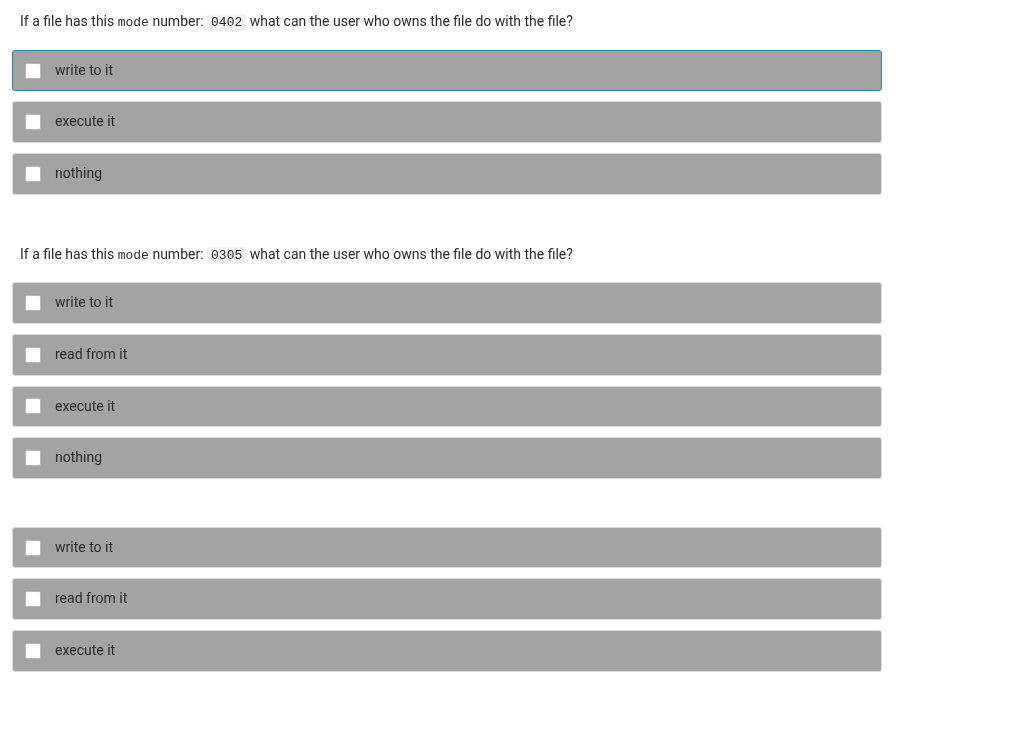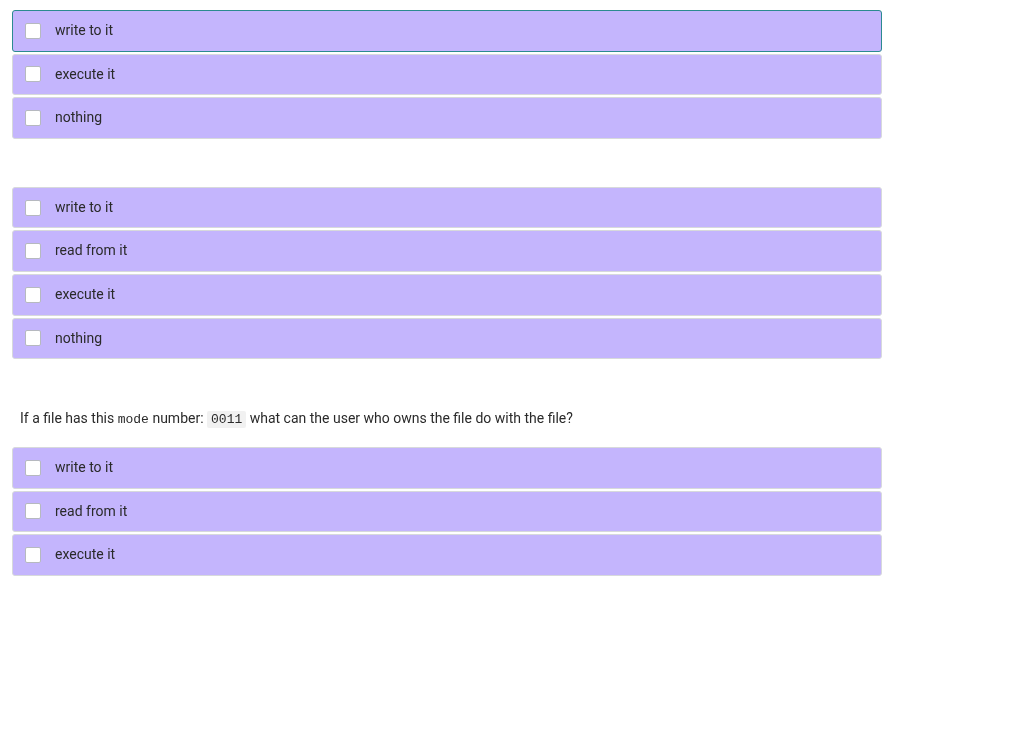--- a/index.html
+++ b/index.html
@@ -31,23 +31,23 @@
       background: #f1f1f1;
       padding: 1px 4px;
       border-radius: 2px;
     }
     .answer {
       display: flex;
       align-items: center;
       border: 1px solid #d7d9dc;
       border-radius: 3px;
       padding: 10px 12px;
-      margin-bottom: 2px;
+      margin-bottom: 10px;
       cursor: pointer;
-      background: #c4b5fd;
+      background: #a3a3a3;
       max-width: 870px;
     }
     .answer.highlighted {
       border-color: #2b8a90;
     }
     .checkbox {
       width: 16px;
       height: 16px;
       border: 1.5px solid #b6b9bf;
       border-radius: 2px;
@@ -58,23 +58,43 @@
     .answer-label {
       color: #2a2a2a;
       line-height: 1.4;
     }
   </style>
 </head>
 <body>
 
 <div id="content">
     <div class="question-block">
+      <div class="question-prompt"><span>If a file has this </span><span class="mono">mode</span><span> number: </span><span class="mono-hl">0402</span><span> what can the user who owns the file do with the file?</span></div>
       <div class="answer highlighted">
         <div class="checkbox"></div>
         <span class="answer-label">write to it</span>
+      </div>
+      <div class="answer">
+        <div class="checkbox"></div>
+        <span class="answer-label">execute it</span>
+      </div>
+      <div class="answer">
+        <div class="checkbox"></div>
+        <span class="answer-label">nothing</span>
+      </div>
+    </div>
+    <div class="question-block">
+      <div class="question-prompt"><span>If a file has this </span><span class="mono">mode</span><span> number: </span><span class="mono-hl">0305</span><span> what can the user who owns the file do with the file?</span></div>
+      <div class="answer">
+        <div class="checkbox"></div>
+        <span class="answer-label">write to it</span>
+      </div>
+      <div class="answer">
+        <div class="checkbox"></div>
+        <span class="answer-label">read from it</span>
       </div>
       <div class="answer">
         <div class="checkbox"></div>
         <span class="answer-label">execute it</span>
       </div>
       <div class="answer">
         <div class="checkbox"></div>
         <span class="answer-label">nothing</span>
       </div>
     </div>
@@ -84,33 +104,14 @@
         <span class="answer-label">write to it</span>
       </div>
       <div class="answer">
         <div class="checkbox"></div>
         <span class="answer-label">read from it</span>
       </div>
       <div class="answer">
         <div class="checkbox"></div>
         <span class="answer-label">execute it</span>
       </div>
-      <div class="answer">
-        <div class="checkbox"></div>
-        <span class="answer-label">nothing</span>
-      </div>
-    </div>
-    <div class="question-block">
-      <div class="question-prompt"><span>If a file has this </span><span class="mono">mode</span><span> number: </span><span class="mono-hl">0011</span><span> what can the user who owns the file do with the file?</span></div>
-      <div class="answer">
-        <div class="checkbox"></div>
-        <span class="answer-label">write to it</span>
-      </div>
-      <div class="answer">
-        <div class="checkbox"></div>
-        <span class="answer-label">read from it</span>
-      </div>
-      <div class="answer">
-        <div class="checkbox"></div>
-        <span class="answer-label">execute it</span>
-      </div>
     </div>
   </div>
 
 </body></html>

